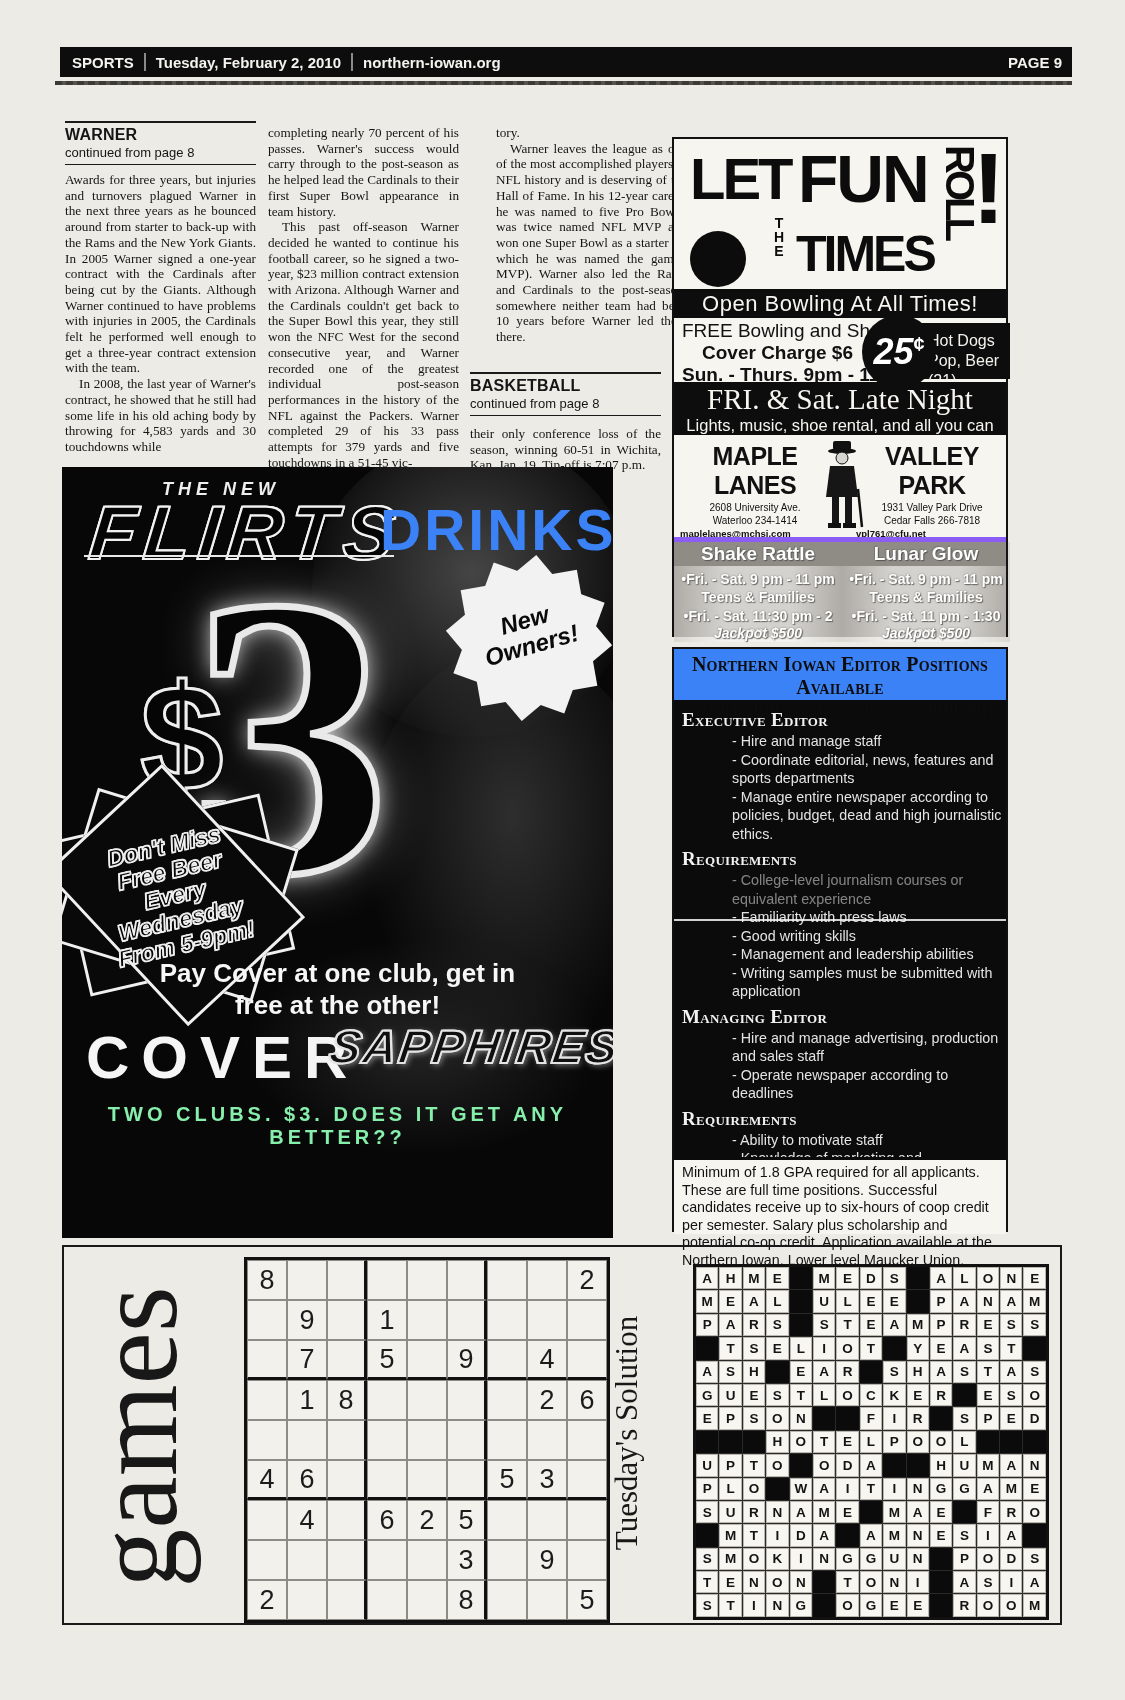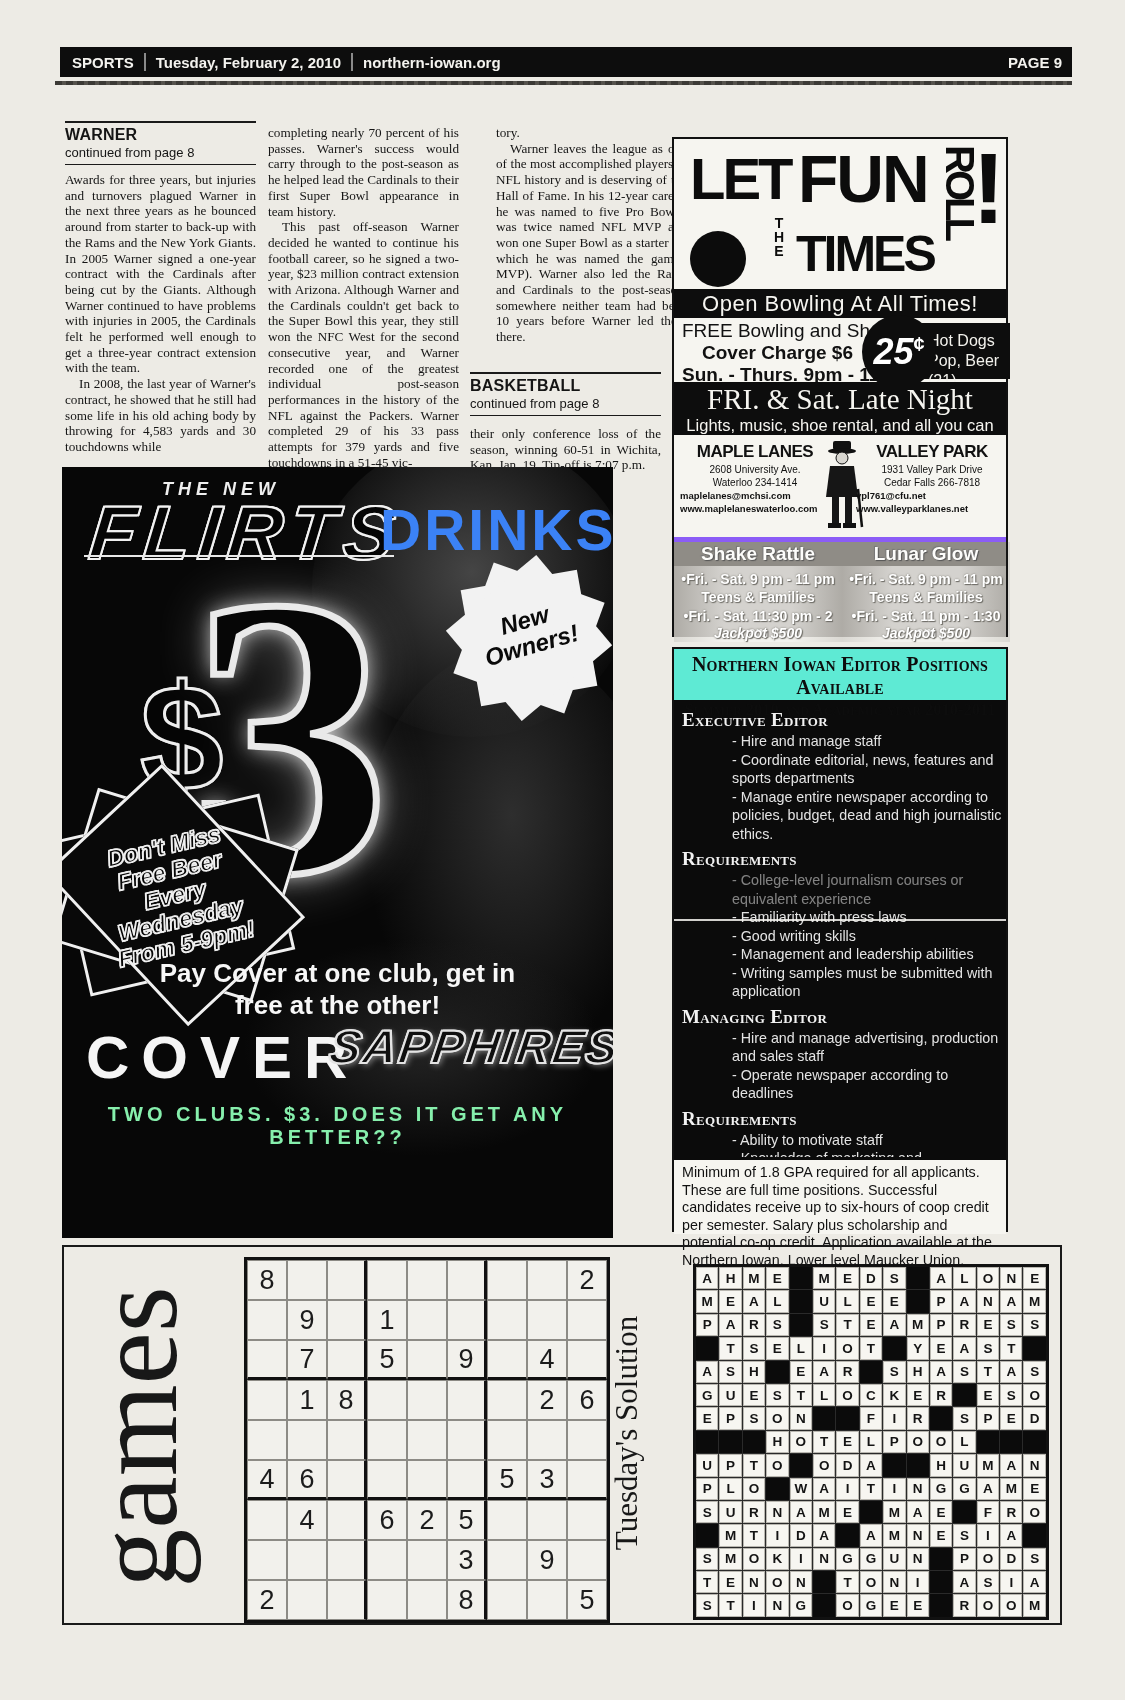--- a/index.html
+++ b/index.html
@@ -38,36 +38,36 @@
   #bowl-free2{top:203px;left:28px;font-size:19px;font-weight:bold;}
   #bowl-free3{top:225px;font-size:19px;font-weight:bold;}
   #bowl-strip{left:228px;top:184px;width:108px;height:56px;background:#0d0d0d;color:#f2f1ec;font-size:16px;line-height:20px;padding:8px 0 0 26px;box-sizing:border-box;}
   #bowl-circle{left:188px;top:176px;width:74px;height:74px;border-radius:50%;background:#0d0d0d;color:#fff;display:flex;align-items:center;justify-content:center;}
   #bowl-circle .n{font-size:36px;font-weight:bold;font-style:italic;}
   #bowl-circle .c{font-size:20px;font-weight:bold;vertical-align:top;position:relative;top:-8px;}
   #bowl-late{left:0;top:243px;width:100%;height:53px;background:#0d0d0d;color:#f6f5f0;text-align:center;}
   #bowl-late .l1{font-family:"Liberation Serif",serif;font-size:29px;margin-top:1px;}
   #bowl-late .l2{font-size:16.5px;margin-top:0px;}
   .lane{position:absolute;text-align:center;color:#111;}
-  .lane .nm{font-size:17px;font-weight:bold;letter-spacing:-.5px;}
+  .lane .nm{font-size:25px;font-weight:bold;letter-spacing:-.5px;}
   .lane .ad{font-size:10px;margin-top:2px;}
   .lane .sm{font-size:9.5px;font-weight:bold;text-align:left;margin-top:2px;}
   #lane-maple{left:6px;top:303px;width:150px;}
   #lane-valley{left:182px;top:303px;width:152px;}
   #chaplin{left:146px;top:300px;}
   #bowl-sched{left:0;top:398px;width:100%;height:100px;background:#bdbab4;border-top:5px solid #8b5cf6;box-sizing:border-box;}
   .schedcol{position:absolute;top:0;width:168px;height:100px;background:linear-gradient(90deg,rgba(0,0,0,.08),rgba(255,255,255,.35) 30% 70%,rgba(0,0,0,.08));}
   #sched-title-band{position:absolute;left:0;top:0;width:100%;height:24px;background:#8f8c86;}
   .schedtitle{position:absolute;top:1px;width:168px;text-align:center;color:#fdfdfb;font-size:19px;font-weight:bold;text-shadow:1px 1px 1px #555,-1px -1px 1px #777;}
   .schedline{position:absolute;width:168px;text-align:center;color:#fff;font-size:14px;font-weight:bold;text-shadow:1px 1px 1px #6b6963,0 0 2px #7a786f;}
   .schedline.it{font-style:italic;}
 
   
   #editor{left:672px;top:647px;width:336px;height:585px;border:2px solid #111;box-sizing:border-box;background:#0b0b0b;}
-  #editor-title{position:absolute;left:0;top:0;width:100%;height:55px;background:#5eead4;border-bottom:4px solid #0b0b0b;box-sizing:border-box;text-align:center;color:#0d0d0d;}
+  #editor-title{position:absolute;left:0;top:0;width:100%;height:55px;background:#3b82f6;border-bottom:4px solid #0b0b0b;box-sizing:border-box;text-align:center;color:#0d0d0d;}
   #editor-title .t1{font-family:"Liberation Serif",serif;font-variant:small-caps;font-weight:bold;font-size:20px;margin-top:4px;letter-spacing:.2px;}
   #editor-title .t2{font-family:"Liberation Serif",serif;font-variant:small-caps;font-weight:bold;font-size:16.5px;margin-top:1px;}
   #editor-body{position:absolute;left:0;top:55px;width:100%;height:453px;color:#ececec;overflow:hidden;}
   .ed-h{font-family:"Liberation Serif",serif;font-variant:small-caps;font-weight:bold;font-size:19px;color:#f2f2f2;margin:5px 0 1px 8px;letter-spacing:.3px;}
   .ed-i{font-family:"Liberation Sans",sans-serif;font-size:14.3px;line-height:18.5px;margin-left:58px;margin-right:4px;color:#e4e4e4;}
   .ed-i.faded{opacity:.55;}
   #ed-artifact{position:absolute;left:0;top:215px;width:100%;height:2px;background:rgba(246,245,240,.85);}
   #editor-footer{position:absolute;left:0;top:508px;width:100%;height:77px;background:#f6f5f0;border-top:3px solid #0b0b0b;box-sizing:border-box;
     font-family:"Liberation Sans",sans-serif;font-size:14.3px;line-height:17.5px;color:#111;padding:4px 8px;}
 

